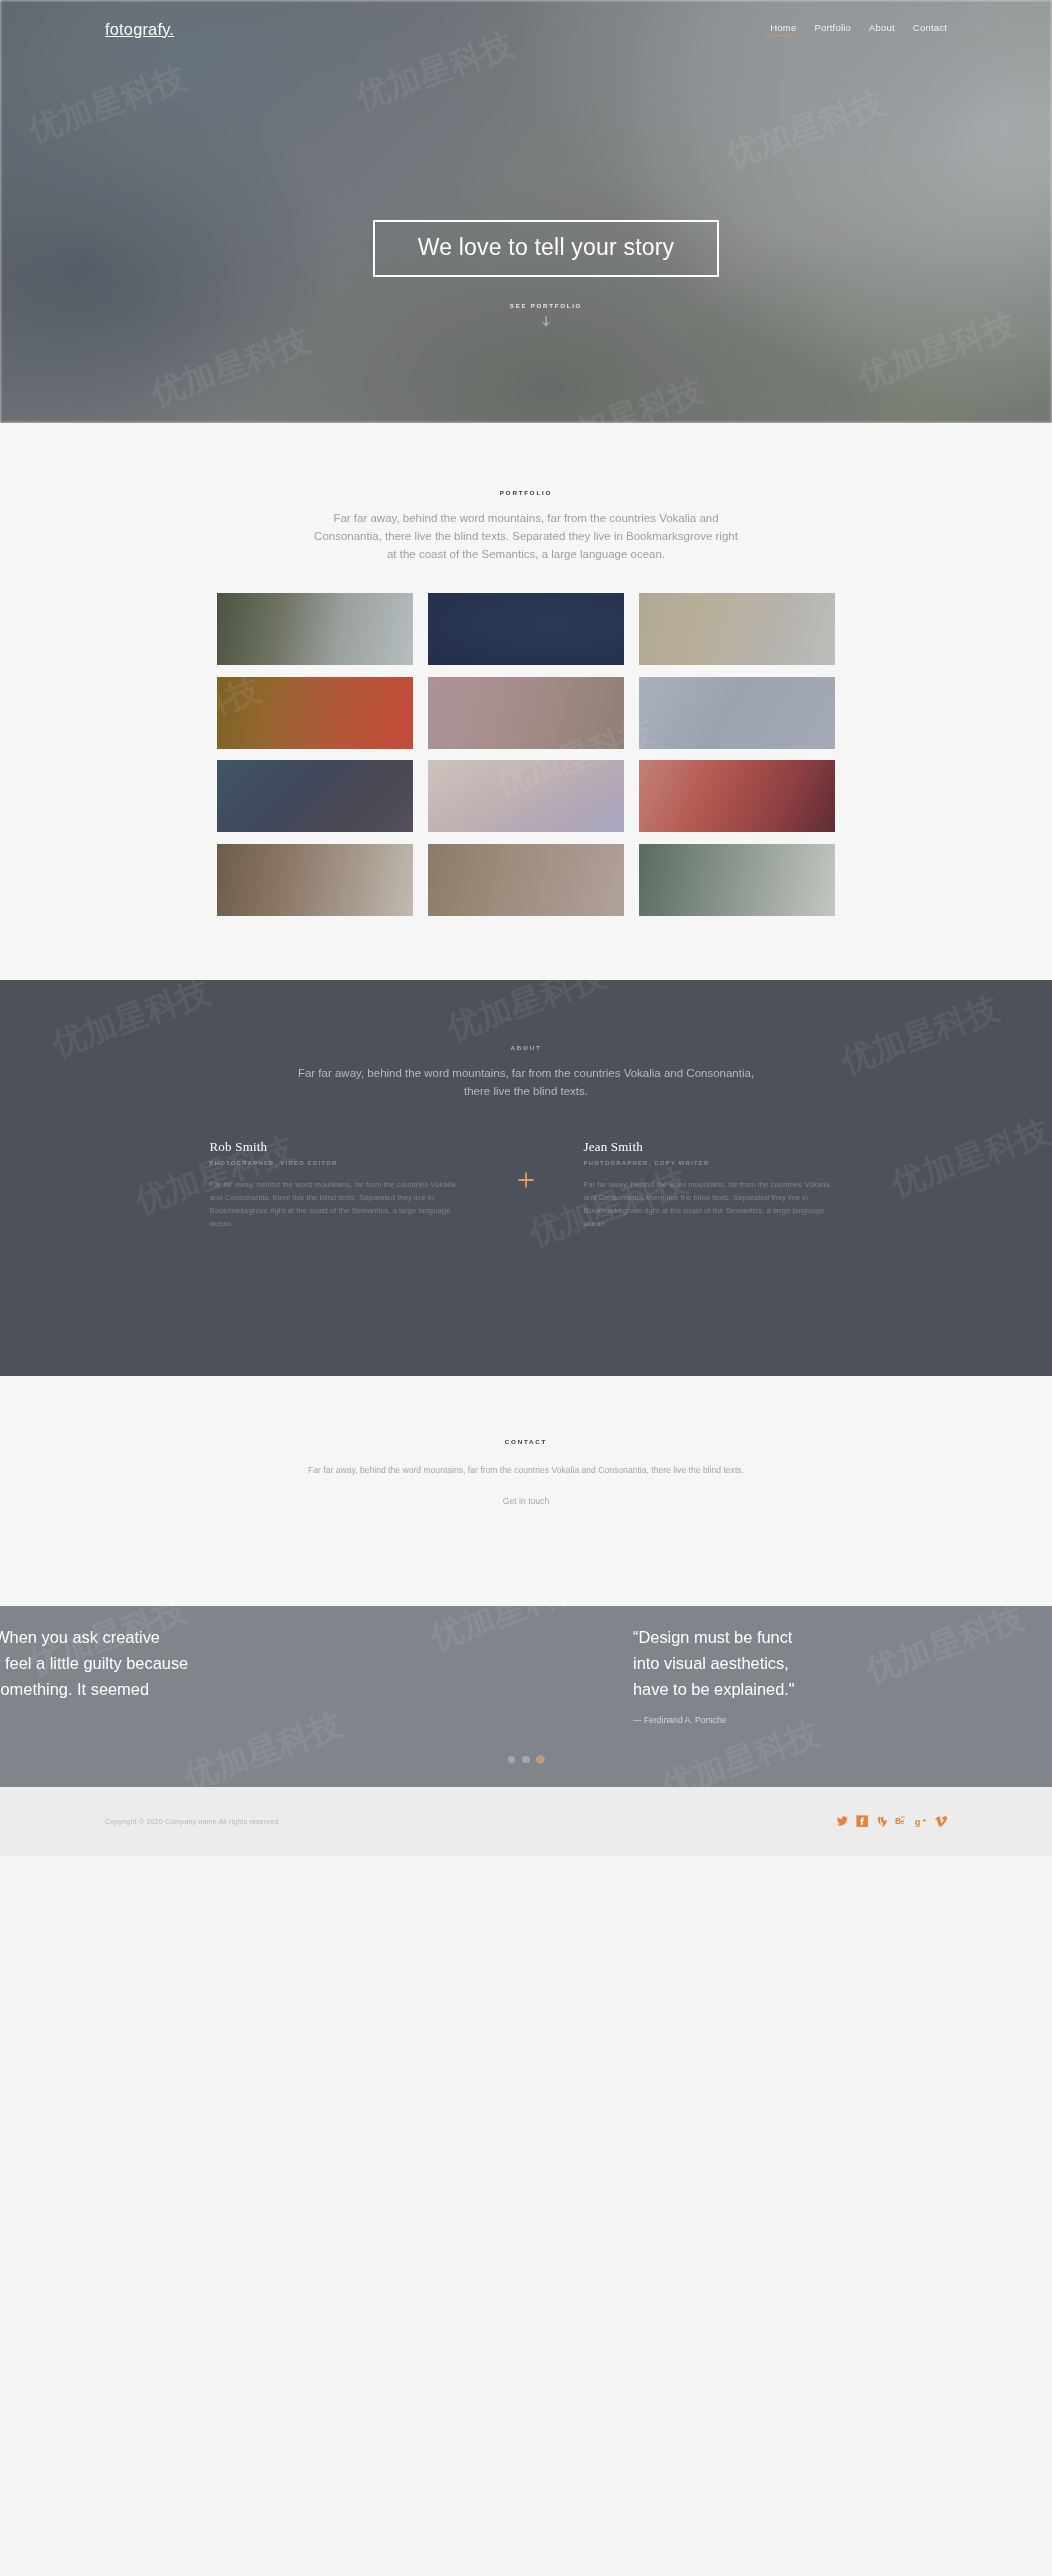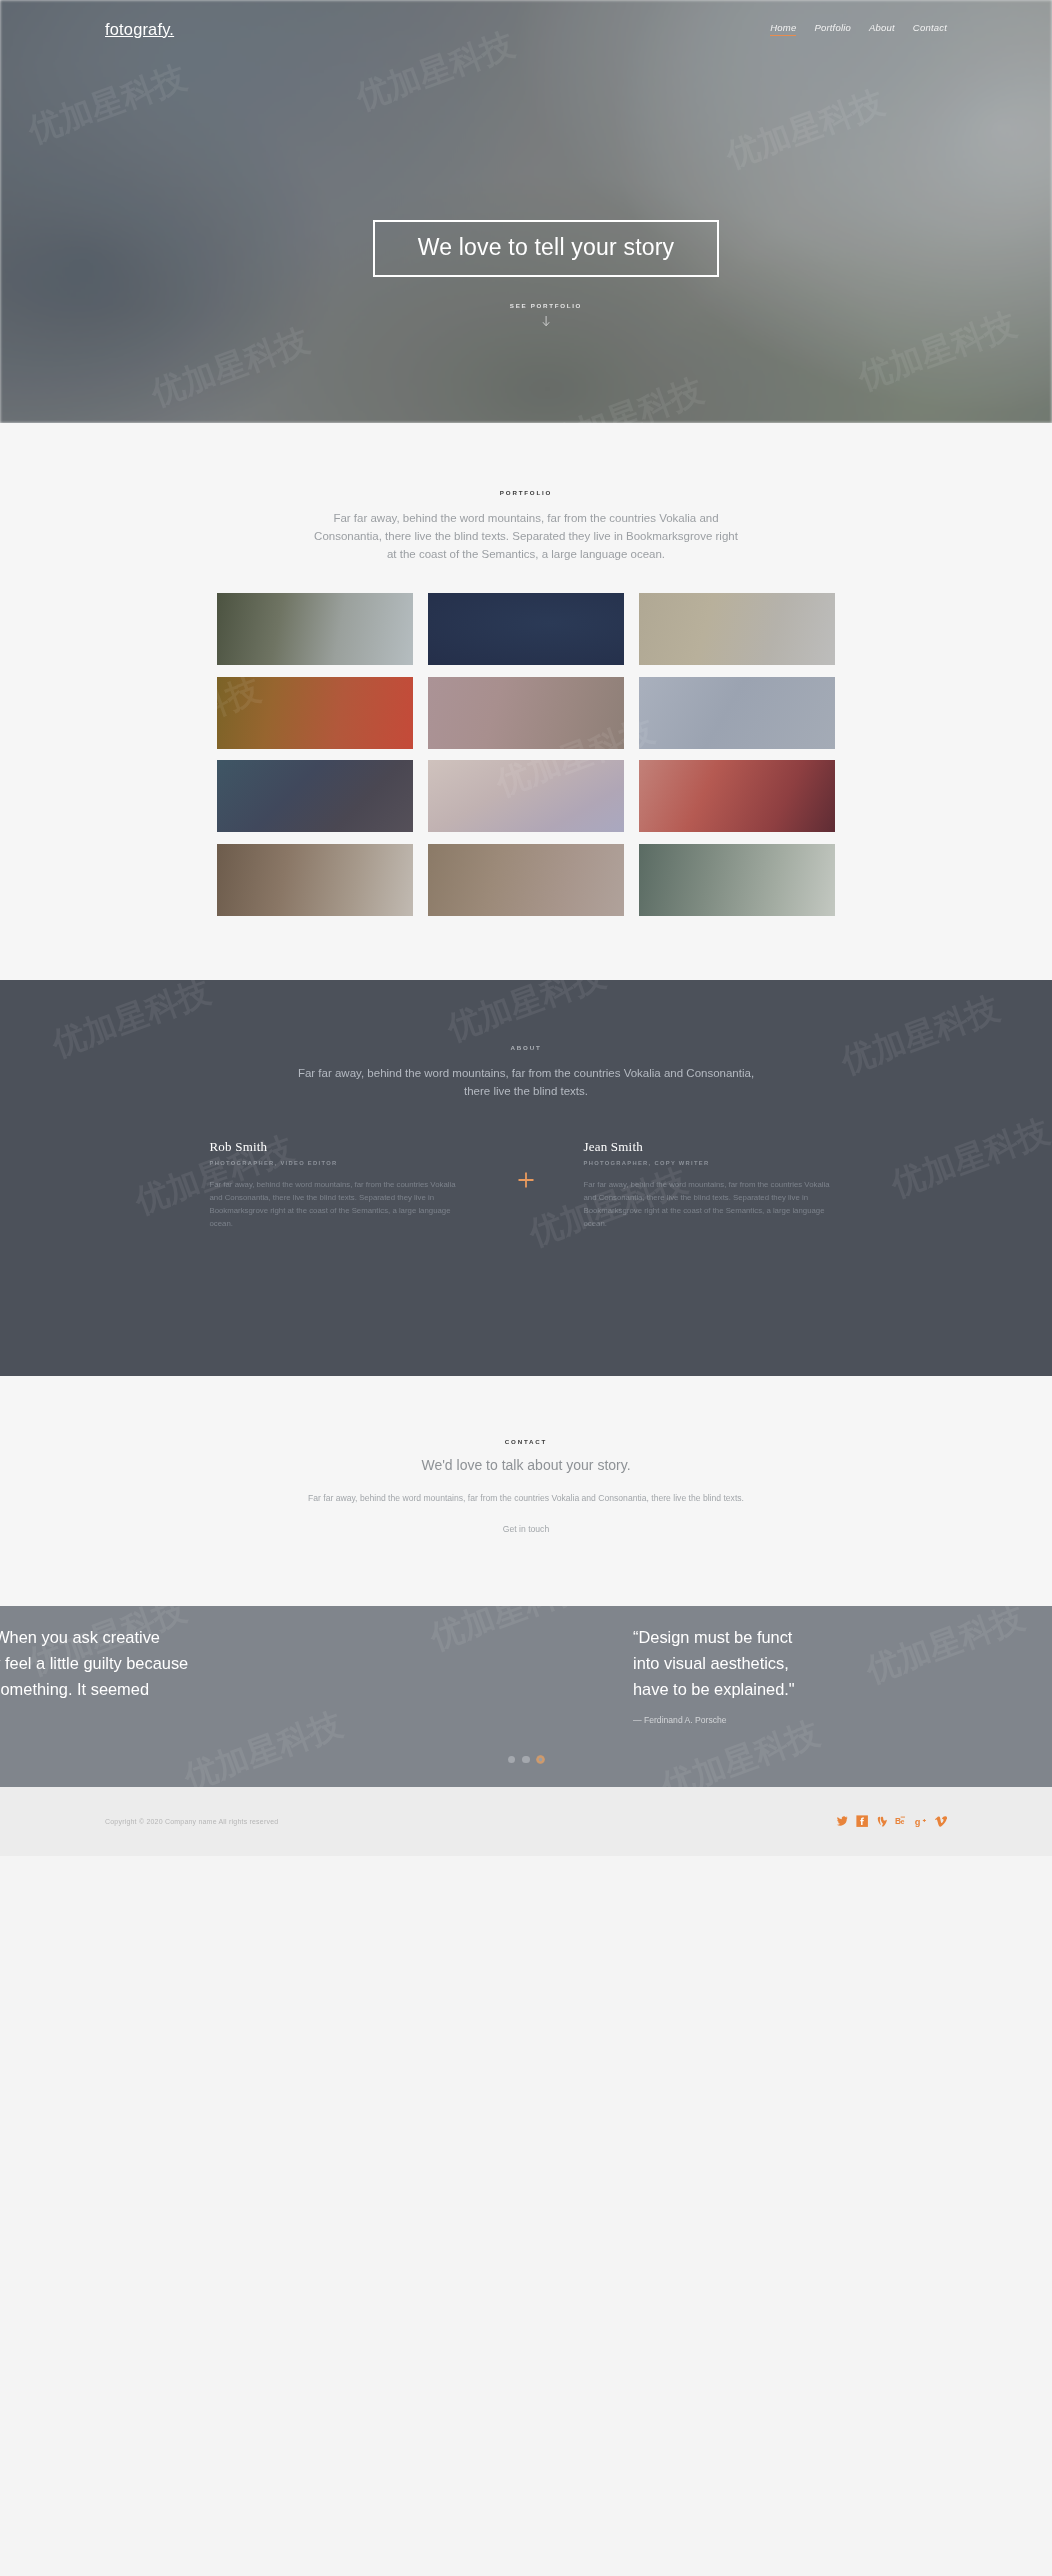--- a/index.html
+++ b/index.html
@@ -50,21 +50,21 @@
     position:relative; z-index:20;
     height:58px; width:1052px;
     display:flex; align-items:center;
     padding:0 105px;
   }
   .logo {
     font-size:16.4px; color:#fff; letter-spacing:0.2px;
     font-weight:400;
   }
   .nav-links {
-    margin-left:auto; display:flex; align-items:center; gap:18px;font-style:italic;
+    margin-left:auto; display:flex; align-items:center; gap:18px;
   }
   .nav-link {
     font-size:9.5px; color:#f2f2f2; text-decoration:none;
     letter-spacing:0.2px; padding-bottom:2.5px;
     border-bottom:1.2px solid transparent;
     cursor:pointer;
   }
   .nav-link.active { border-bottom-color:#e98c4e; }
 
   .hero-center {
@@ -288,21 +288,20 @@
     <span style="left:444px; top:0px;">优加星科技</span>
     <span style="left:838px;top:33px;">优加星科技</span>
     <span style="left:132px; top:173px;">优加星科技</span>
     <span style="left:526px; top:205px;">优加星科技</span>
     <span style="left:888px;top:156px;">优加星科技</span>
   </div>
 </section>
 
 <section class="section sec-contact">
   <div class="eyebrow">CONTACT</div>
-  <h2 class="contact-h">We'd love to talk about your story.</h2>
   <p class="contact-body">Far far away, behind the word mountains, far from the countries Vokalia and Consonantia, there live the blind texts.</p>
   <a class="contact-link" href="#">Get in touch</a>
   <div class="wm">
     <span style="left:49px;  top:8.2px;">优加星科技</span>
     <span style="left:247px; top:-8.2px;">优加星科技</span>
     <span style="left:625px; top:16.4px;">优加星科技</span>
     <span style="left:871px;top:0px;">优加星科技</span>
     <span style="left:123px; top:123px;">优加星科技</span>
     <span style="left:764px; top:115px;">优加星科技</span>
   </div>

